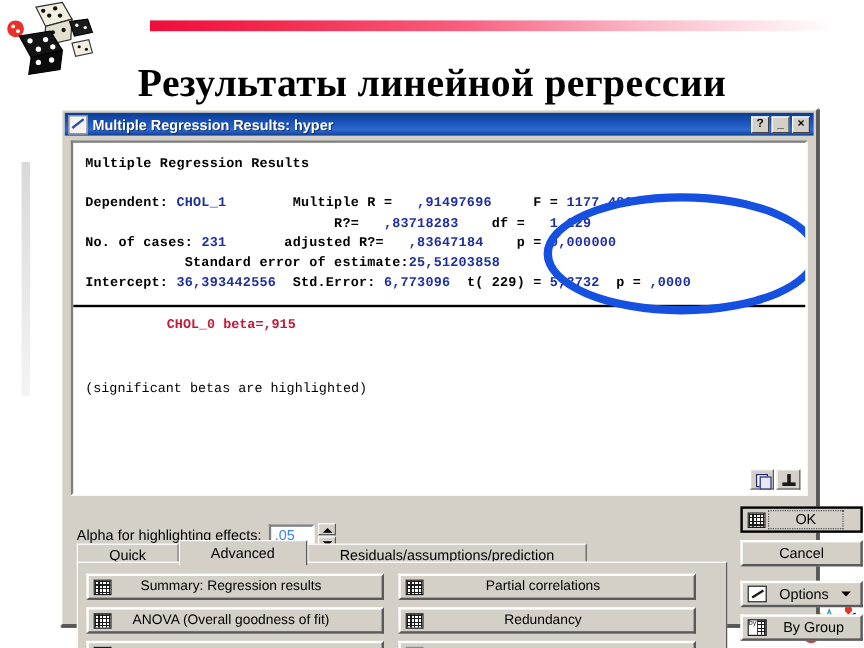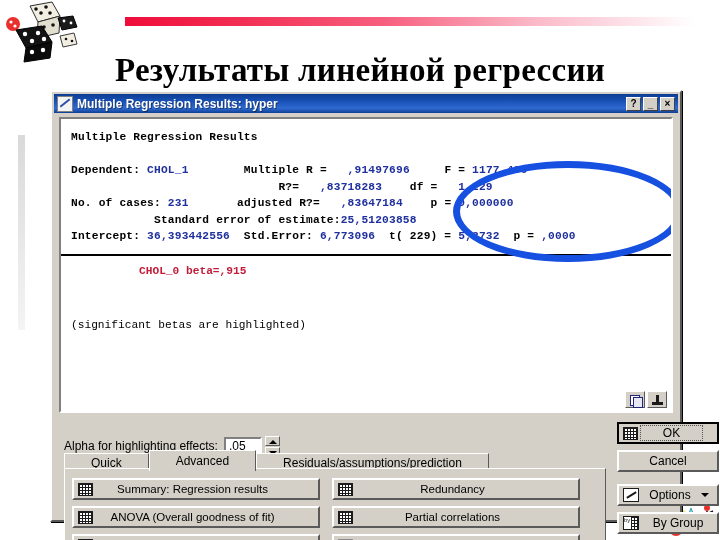--- a/index.html
+++ b/index.html
@@ -111,21 +111,21 @@
   .ic-copy:after{content:"";position:absolute;left:7px;top:5px;width:8px;height:9px;border:1px solid #22267a;background:#e8e8f4;}
   .ic-pin:before{content:"";position:absolute;left:8px;top:3px;width:3px;height:8px;background:#1a1a1a;}
   .ic-pin:after{content:"";position:absolute;left:4px;top:10px;width:11px;height:3px;background:#1a1a1a;}
 
   
   #alpha-row{position:absolute;left:12px;top:344px;display:flex;align-items:center;}
   #alpha-label{font-size:12px;color:#000;font-family:"Liberation Sans",sans-serif;}
   #alpha-input{
     margin-left:6px;width:38px;height:18px;background:#fff;
     border:2px solid #808080;border-right-color:#fff;border-bottom-color:#fff;
-    font-size:12px;font-family:"Liberation Sans",sans-serif;color:#000000;
+    font-size:12px;font-family:"Liberation Sans",sans-serif;color:#3b82f6;
     padding-left:3px;box-sizing:border-box;line-height:15px;
   }
   #alpha-spinner{
     margin-left:3px;width:15px;height:20px;display:flex;flex-direction:column;gap:1px;
   }
   .spin{
     flex:1;background:#d4d0c8;border:1px solid #fff;
     border-right-color:#5a5a5a;border-bottom-color:#5a5a5a;
     position:relative;box-sizing:border-box;cursor:default;
   }
@@ -343,25 +343,25 @@
     <div class="act-btn">
       <span class="glyph"></span>
       <span class="lbl">Covariance of coefficients</span>
     </div>
 
   </div>
 
   <div class="btn-col" id="btn-col-right">
     <div class="act-btn">
       <span class="glyph"></span>
+      <span class="lbl">Partial correlations</span>
+    </div>
+    <div class="act-btn">
+      <span class="glyph"></span>
       <span class="lbl">Redundancy</span>
-    </div>
-    <div class="act-btn">
-      <span class="glyph"></span>
-      <span class="lbl">Partial correlations</span>
     </div>
     <div class="act-btn disabled">
       <span class="glyph"></span>
       <span class="lbl">Stepwise regression summary</span>
     </div>
 
   </div>
 
   <div id="side-buttons">
     <div class="side-btn" id="btn-ok">

